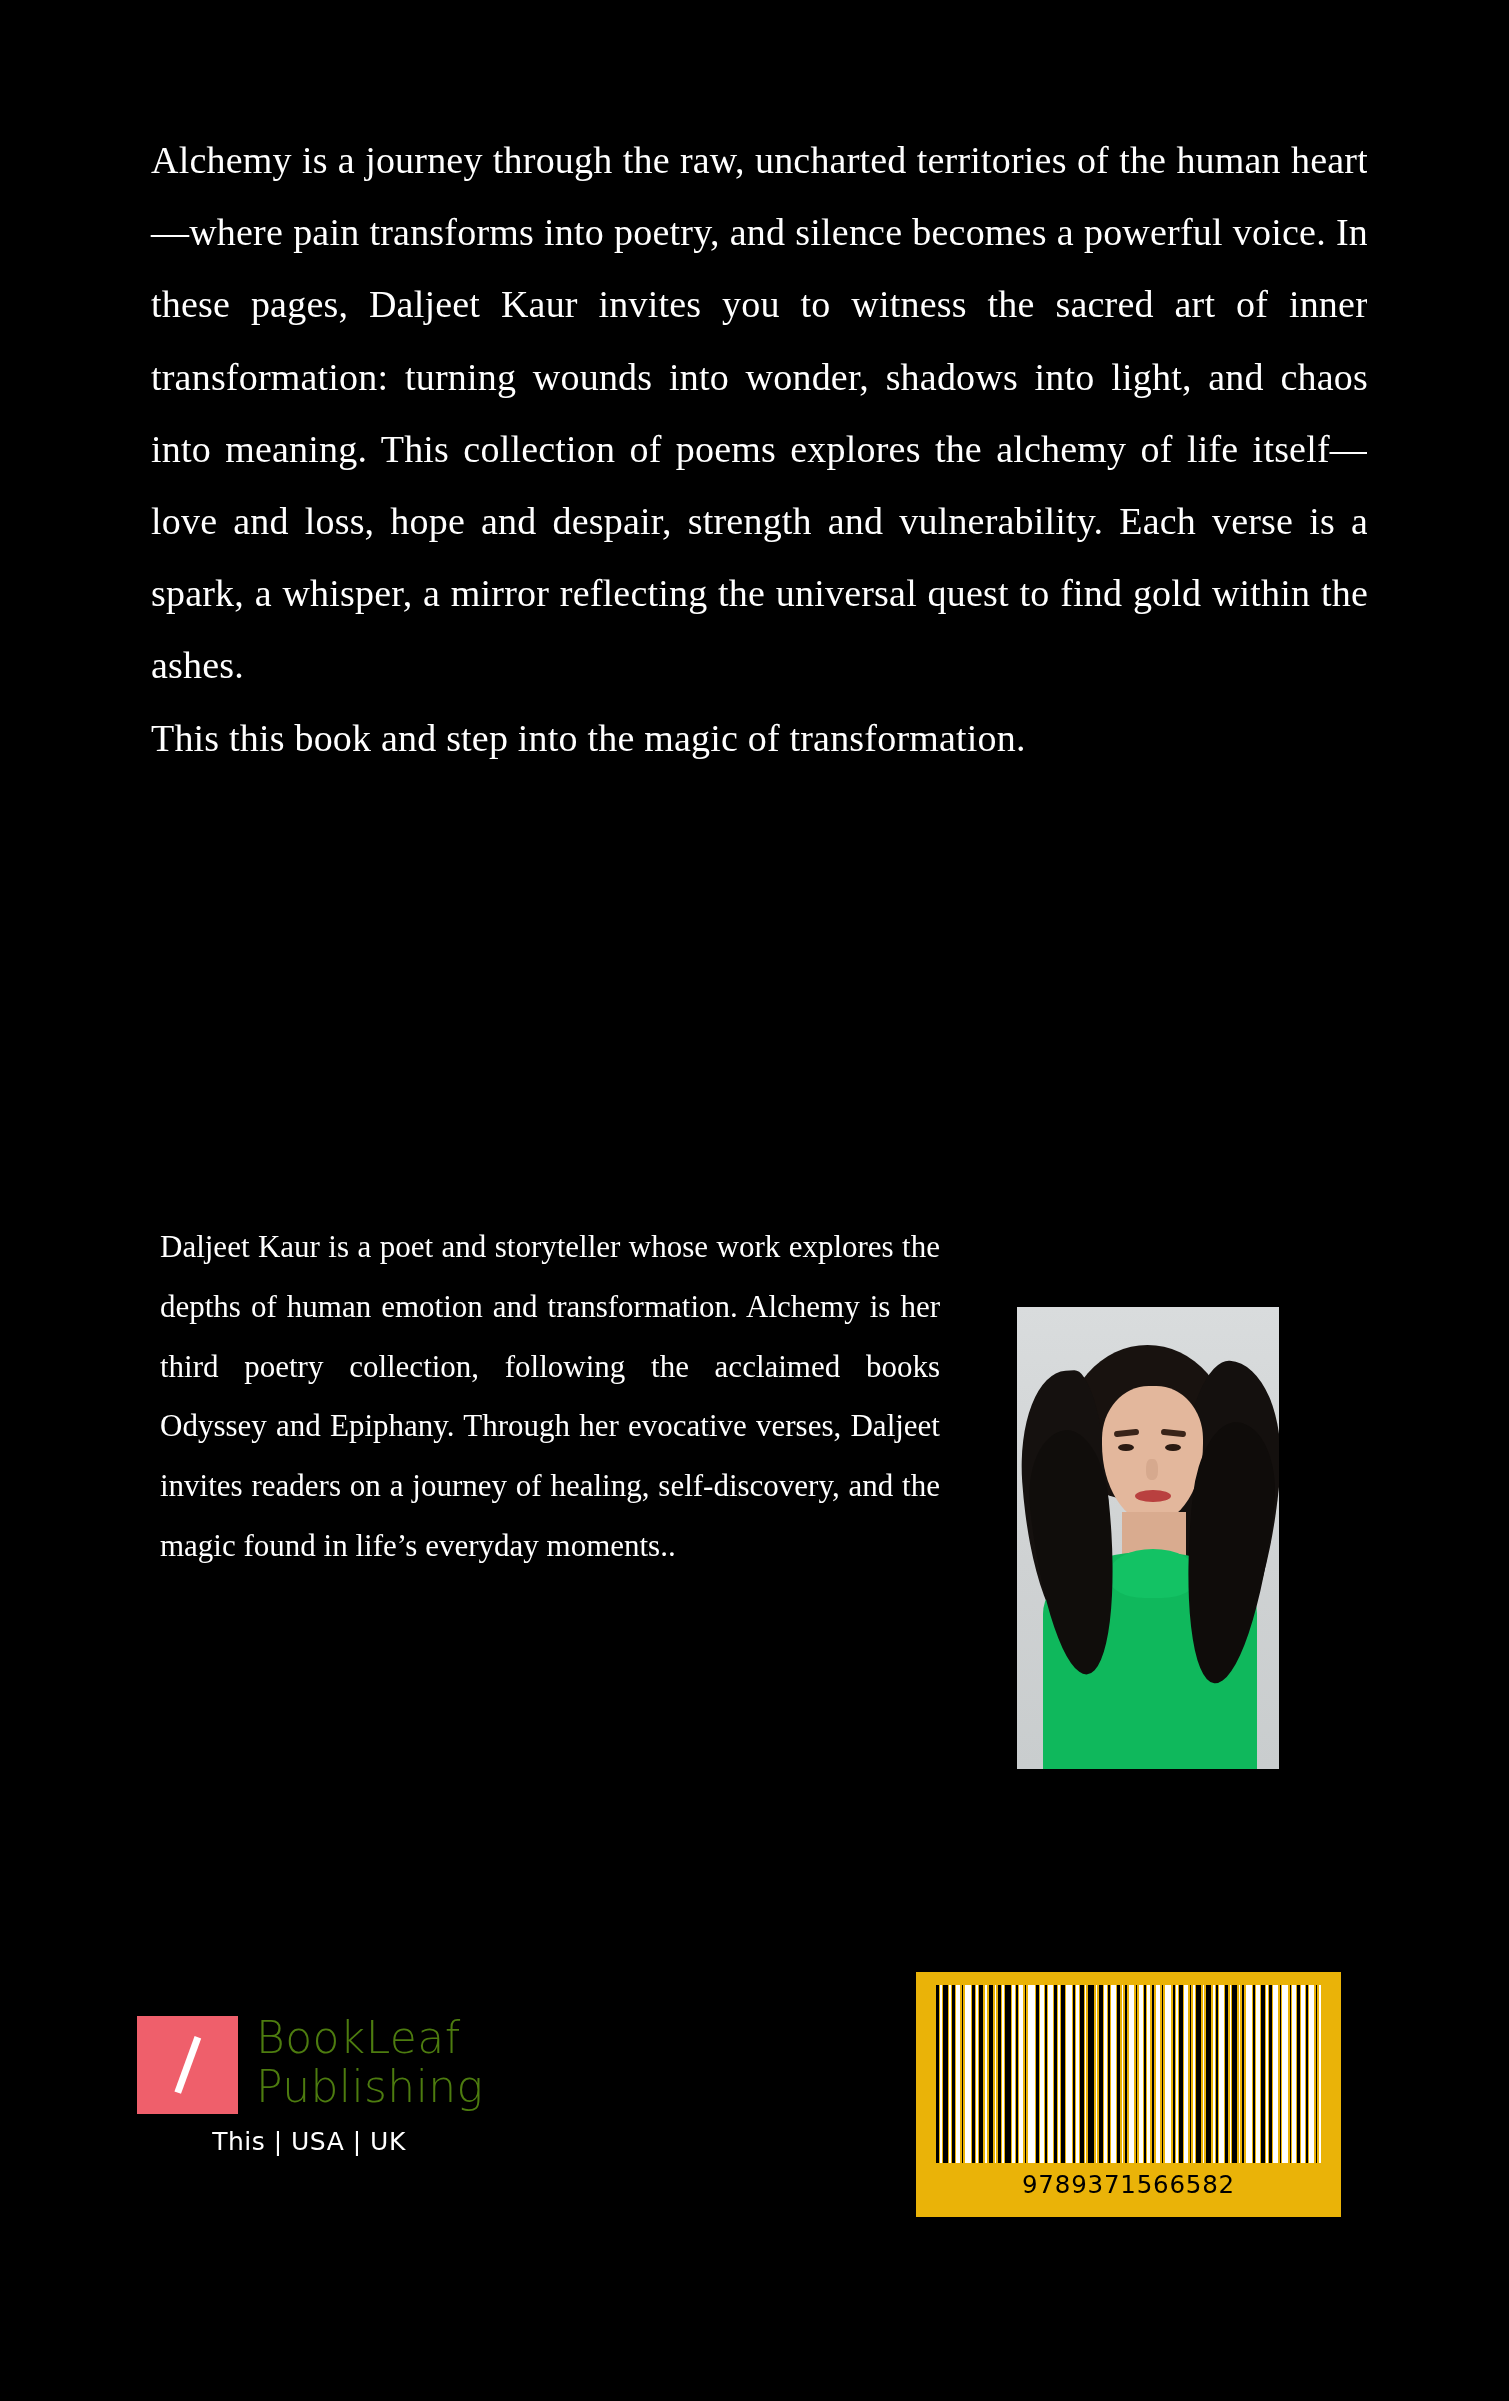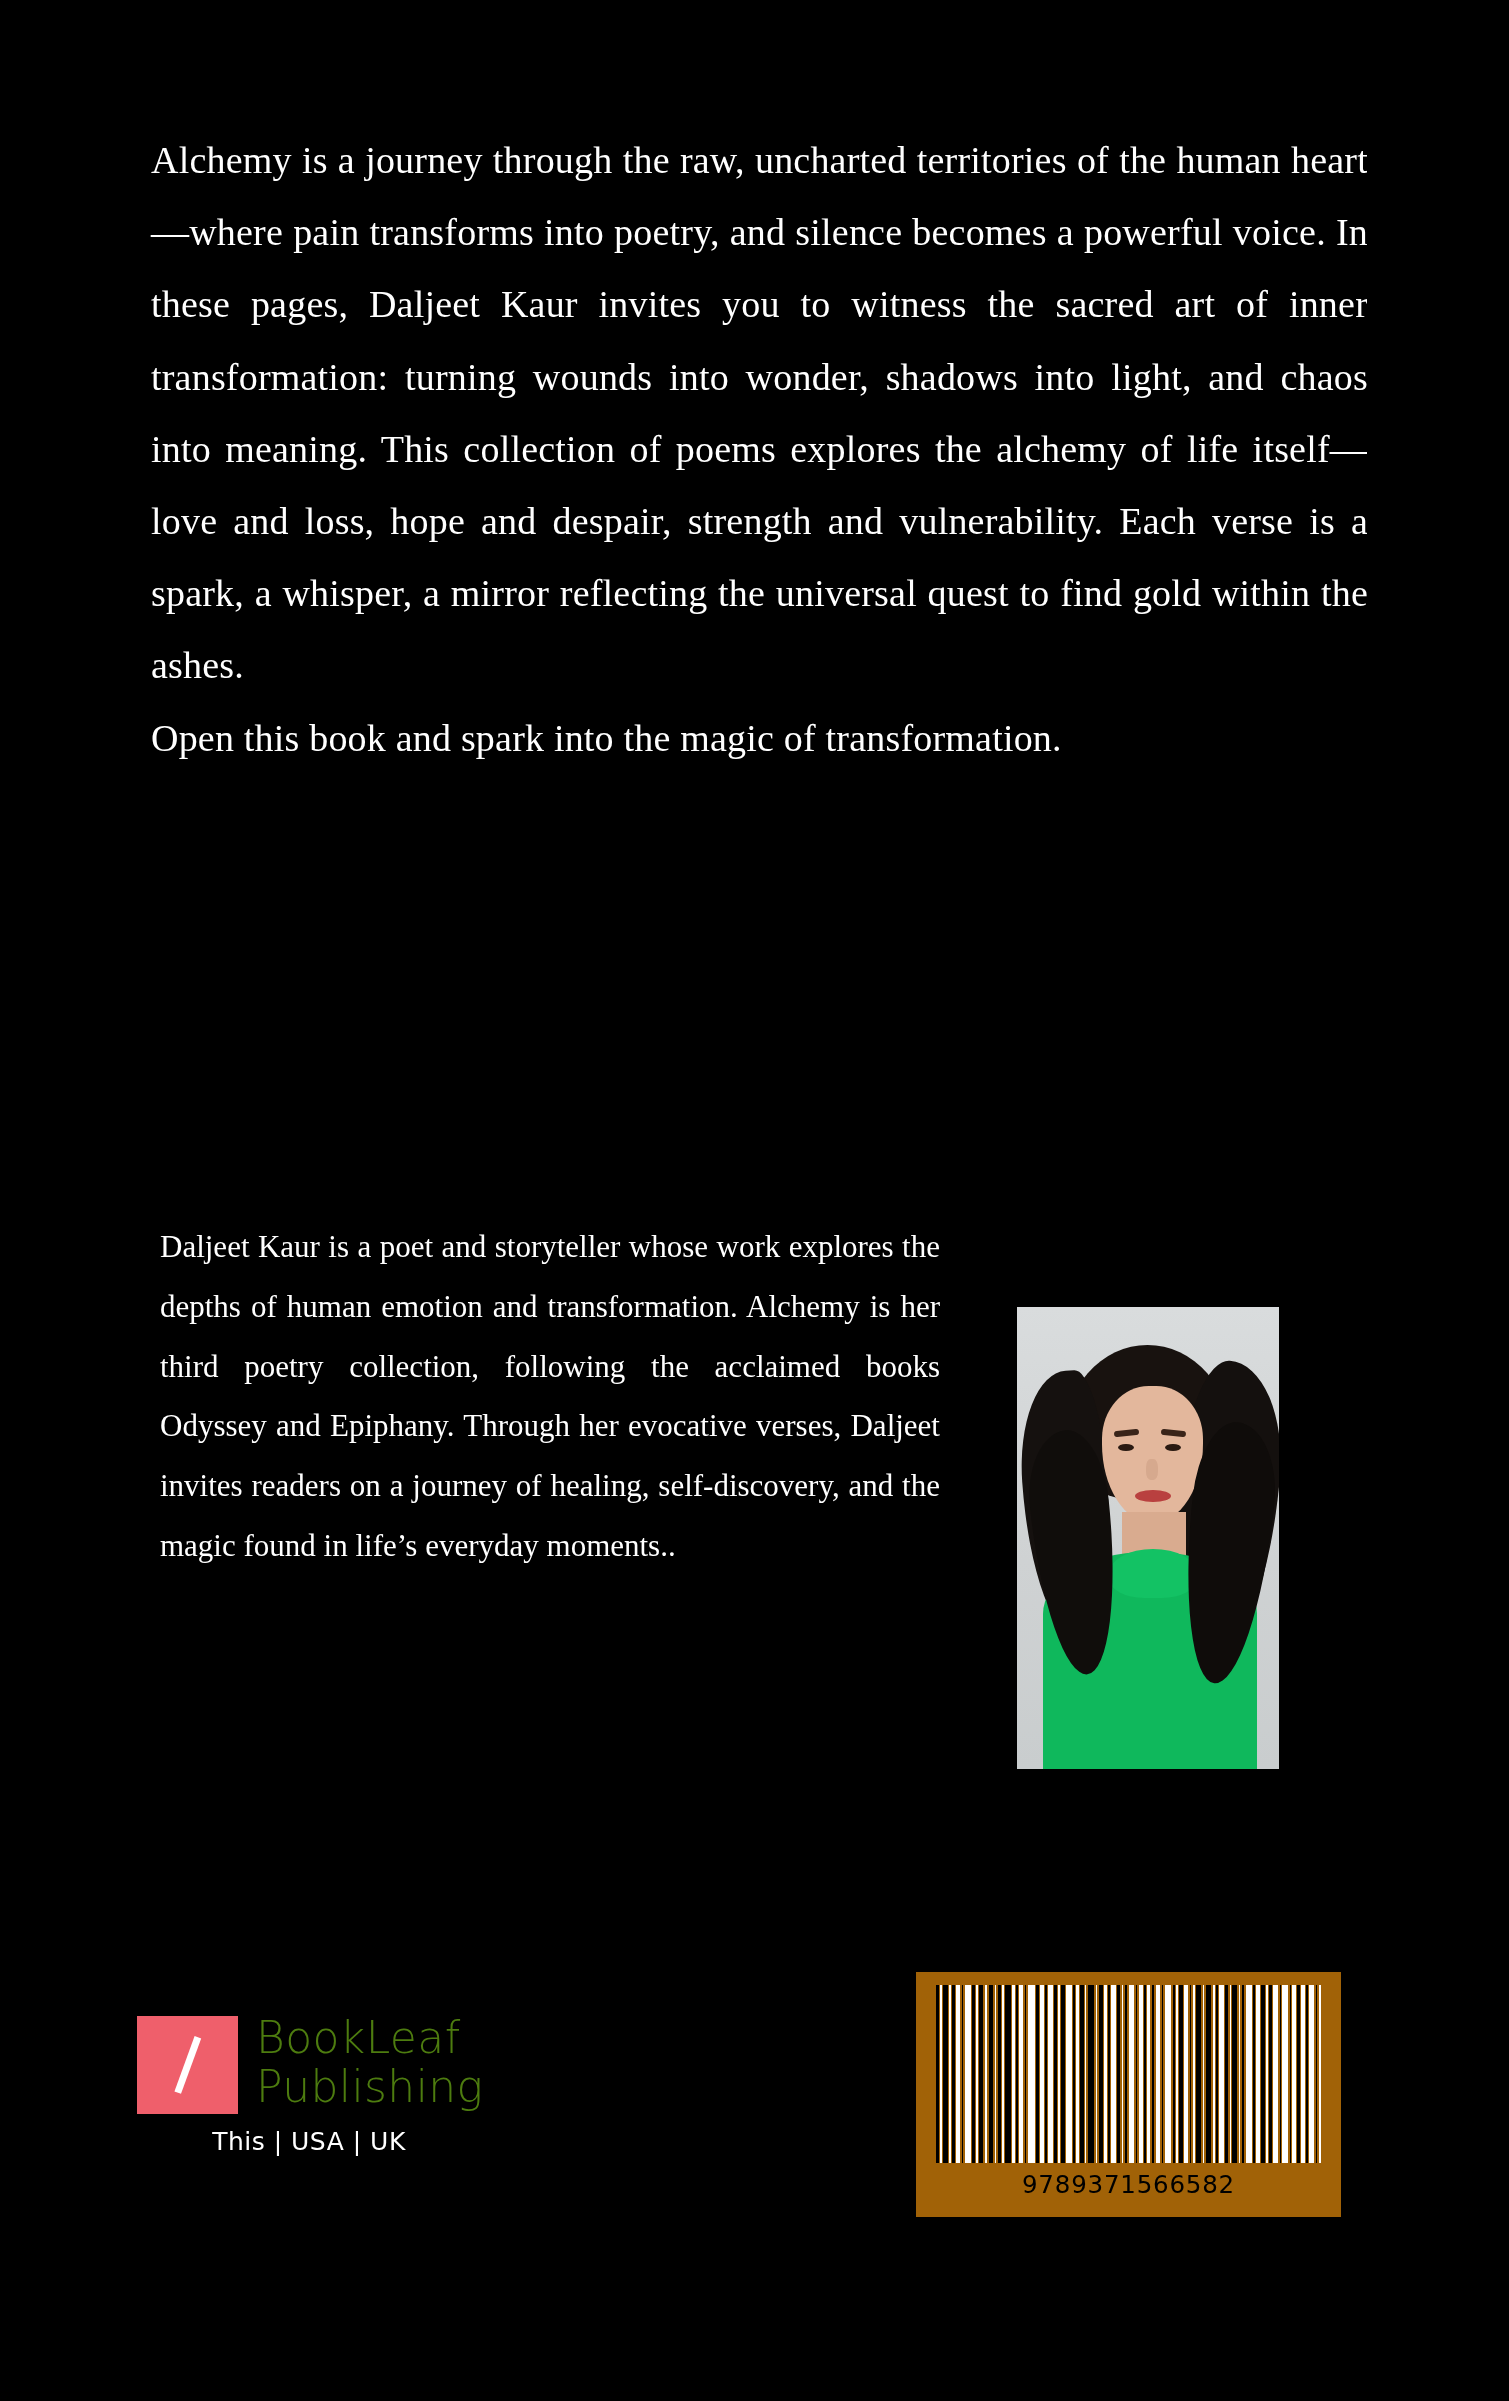--- a/index.html
+++ b/index.html
@@ -256,21 +256,21 @@
     letter-spacing: 0.5px;
   }
 
   
   .barcode-box {
     position: absolute;
     left: 916px;
     top: 1972px;
     width: 425px;
     height: 245px;
-    background: #a16207;
+    background: #eab308;
     box-sizing: border-box;
     padding: 13px 13px 4.9px 13px;
   }
   .bars {
     height: 178px;
     display: flex;
     align-items: stretch;
     justify-content: space-between;
     padding: 0 6.5px;
   }
@@ -288,21 +288,21 @@
     margin-top: 6.5px;
   }
 </style>
 </head>
 <body>
 
 <div class="page">
 
   <div class="blurb">
     <p class="justified">Alchemy is a journey through the raw, uncharted territories of the human heart—where pain transforms into poetry, and silence becomes a powerful voice. In these pages, Daljeet Kaur invites you to witness the sacred art of inner transformation: turning wounds into wonder, shadows into light, and chaos into meaning. This collection of poems explores the alchemy of life itself—love and loss, hope and despair, strength and vulnerability. Each verse is a spark, a whisper, a mirror reflecting the universal quest to find gold within the ashes.</p>
-    <p class="last-line">Open this book and spark into the magic of transformation.</p>
+    <p class="last-line">This this book and step into the magic of transformation.</p>
   </div>
 
 
   <div class="bio">
     <p>Daljeet Kaur is a poet and storyteller whose work explores the depths of human emotion and transformation. Alchemy is her third poetry collection, following the acclaimed books Odyssey and Epiphany. Through her evocative verses, Daljeet invites readers on a journey of healing, self-discovery, and the magic found in life’s everyday moments..</p>
   </div>
 
   <div class="author-photo">
     <div class="photo-bg"></div>
     <div class="photo-hair-top"></div>

